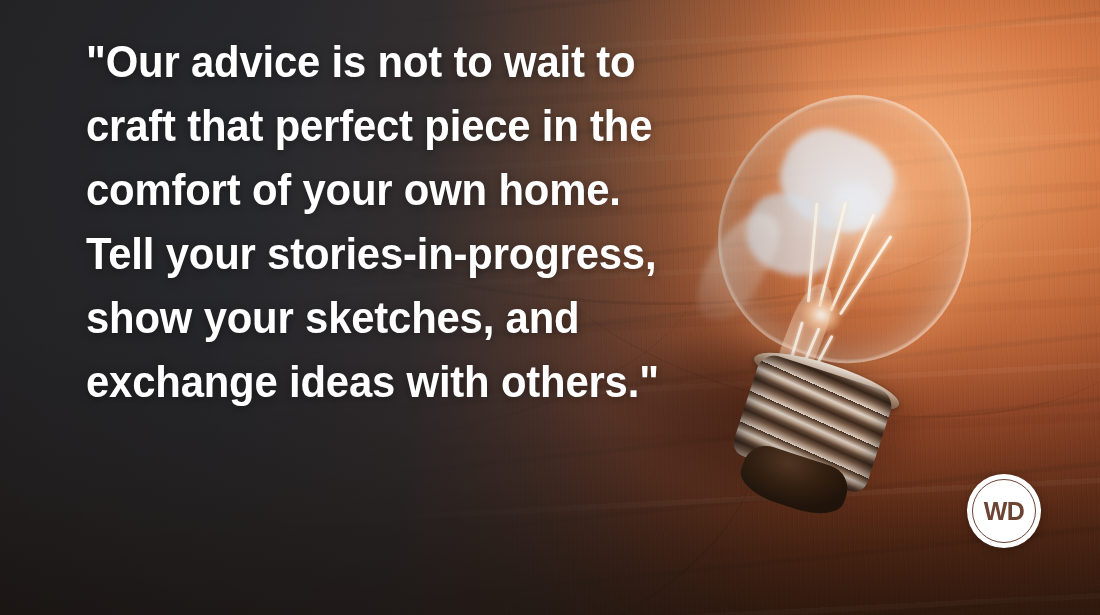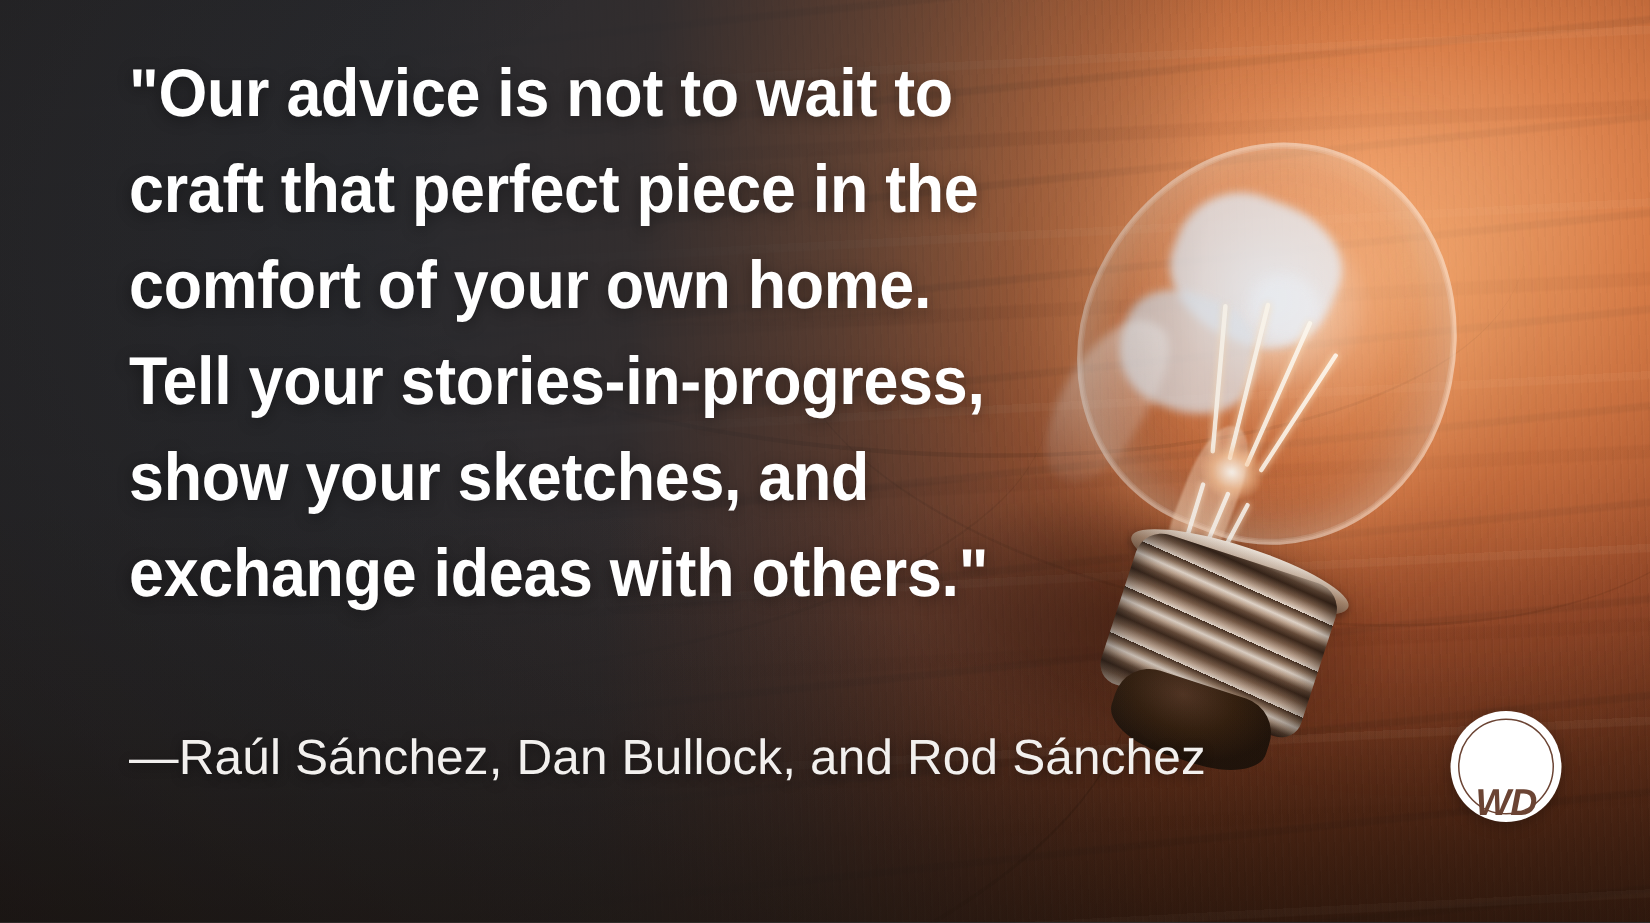--- a/index.html
+++ b/index.html
@@ -224,23 +224,22 @@
     letter-spacing:0.1px;
     text-shadow:0 2px 8px rgba(0,0,0,.45);
     white-space:nowrap;
   }
 
   
   .logo {
     position:absolute; left:967px; top:474px;
     width:74px; height:74px; border-radius:50%;
     background:#ffffff;
-    display:flex; align-items:flex-end; justify-content:center;
+    display:flex; align-items:center; justify-content:center;
     box-shadow:0 2px 10px rgba(0,0,0,.28);
-    font-style:italic;
   }
   .logo-ring {
     position:absolute; inset:5px;
     border-radius:50%;
     border:1.5px solid #6b4434;
   }
   .logo-text {
     position:relative;
     color:#6b4434;
     font-size:25px;
@@ -302,20 +301,19 @@
 
   <div class="quote">
     <span class="ln">"Our advice is not to wait to</span>
     <span class="ln">craft that perfect piece in the</span>
     <span class="ln">comfort of your own home.</span>
     <span class="ln">Tell your stories-in-progress,</span>
     <span class="ln">show your sketches, and</span>
     <span class="ln">exchange ideas with others."</span>
   </div>
 
-  <div class="attrib">—Raúl Sánchez, Dan Bullock, and Rod Sánchez</div>
 
   <div class="logo">
     <div class="logo-ring"></div>
     <div class="logo-text">WD</div>
   </div>
 
 </div>
 
 </body></html>

